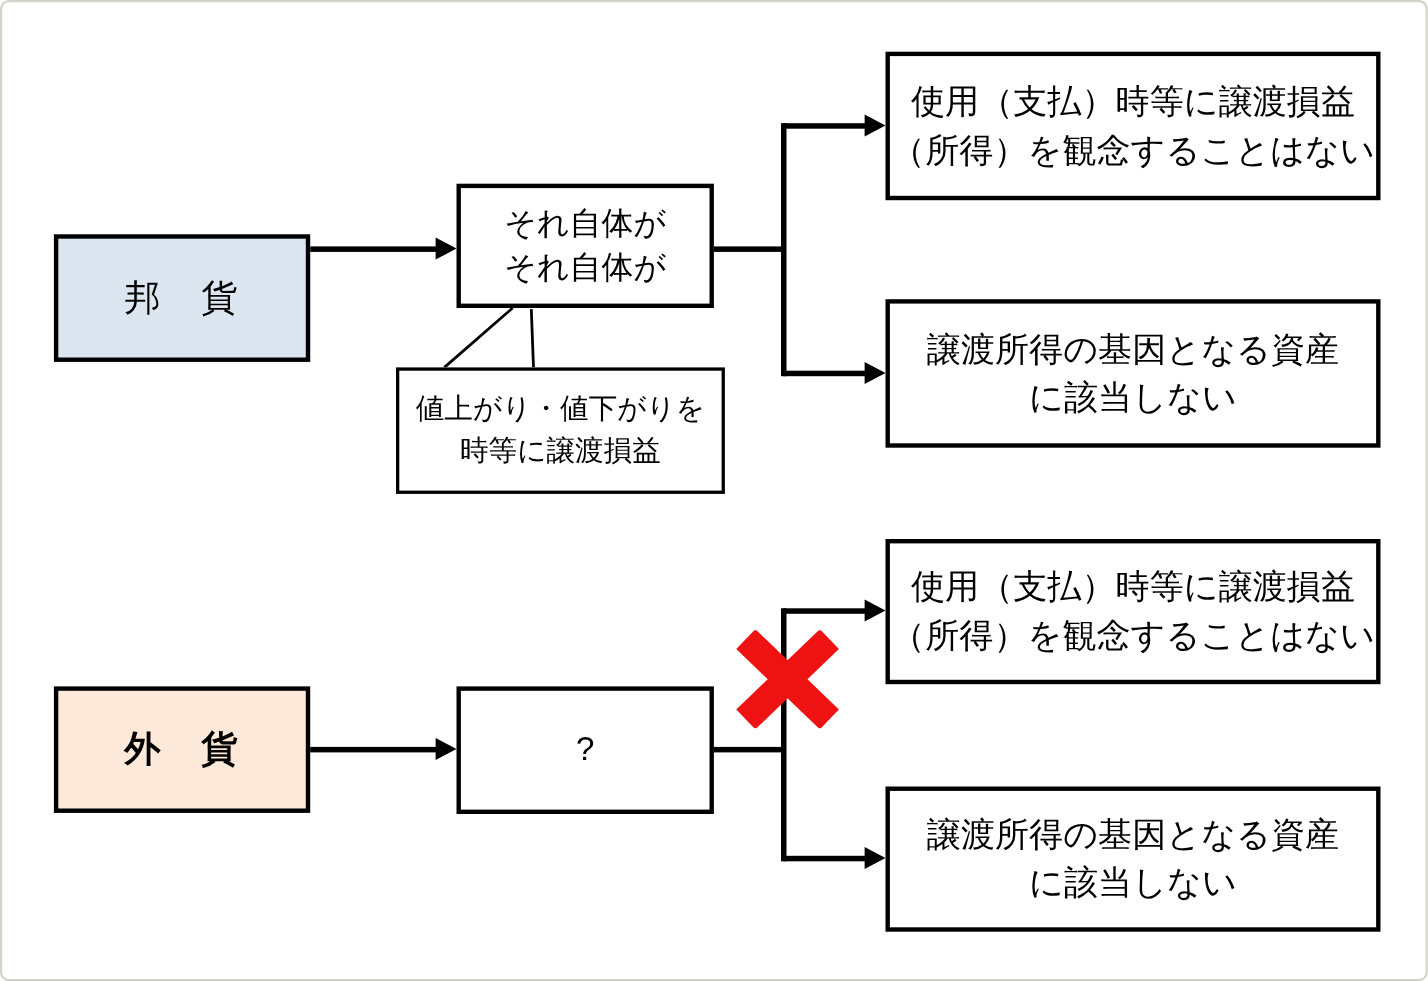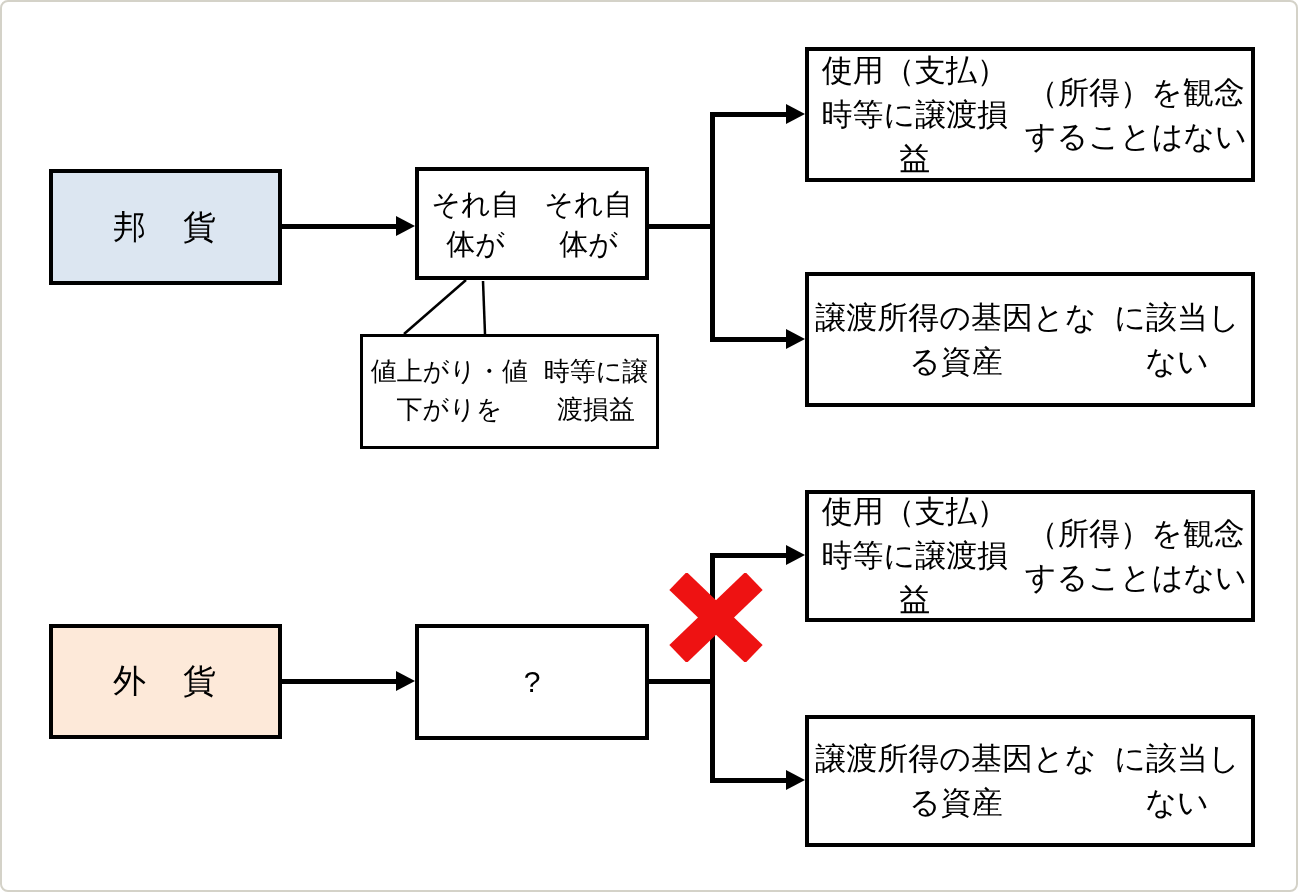--- a/index.html
+++ b/index.html
@@ -15,28 +15,28 @@
     background: #ffffff;
     border: 2px solid var(--frame-border, #d4d2c8);
     border-radius: 8px;
     overflow: hidden;
   }
   .node {
     position: absolute;
     background: #ffffff;
     border: 4px solid var(--box-border, #000);
     display: flex;
-    flex-direction: row;
+    flex-direction: column;
     justify-content: center;
     align-items: center;
-    text-align: center;
+    text-align: right;
     line-height: 1.42;
   }
   .node.source { font-size: 33px; letter-spacing: 2px; }
-  .node.domestic { background: var(--domestic-fill, #dce6f1); }
+  .node.domestic { background: var(--domestic-fill, #dce6f1); margin-top: 44px; }
   .node.foreign  { background: var(--foreign-fill, #fde9d9); }
   .node.cause    { font-size: 29px; line-height: 40px; }
   .node.question { font-size: 30px; }
   .node.outcome  { font-size: 31px; line-height: 44px; }
   .node.callout  { border-width: 3px; font-size: 26px; line-height: 38px; }
   .h-line, .v-line {
     position: absolute;
     background: var(--connector, #000);
   }
   .h-line { height: 5px; }
@@ -88,21 +88,21 @@
   <div class="node outcome" style="left:803px; top:45px; width:450px; height:135px;">
     <div>使用（支払）時等に譲渡損益</div>
     <div>（所得）を観念することはない</div>
   </div>
 
   <div class="node outcome" style="left:803px; top:270px; width:450px; height:135px;">
     <div>譲渡所得の基因となる資産</div>
     <div>に該当しない</div>
   </div>
 
-  <div class="node source foreign" style="left:47px; top:622px; width:233px; height:115px;">
+  <div class="node source foreign" style="left:47px; top:622px; width:233px; height:115px;font-weight:bold;">
     <span>外　貨</span>
   </div>
 
   <div class="h-line" style="left:280px; top:677px; width:116px;"></div>
   <div class="arrow-head" style="left:394px; top:669px;"></div>
 
   <div class="node question" style="left:413px; top:622px; width:234px; height:116px;">
     <span>?</span>
   </div>
 

